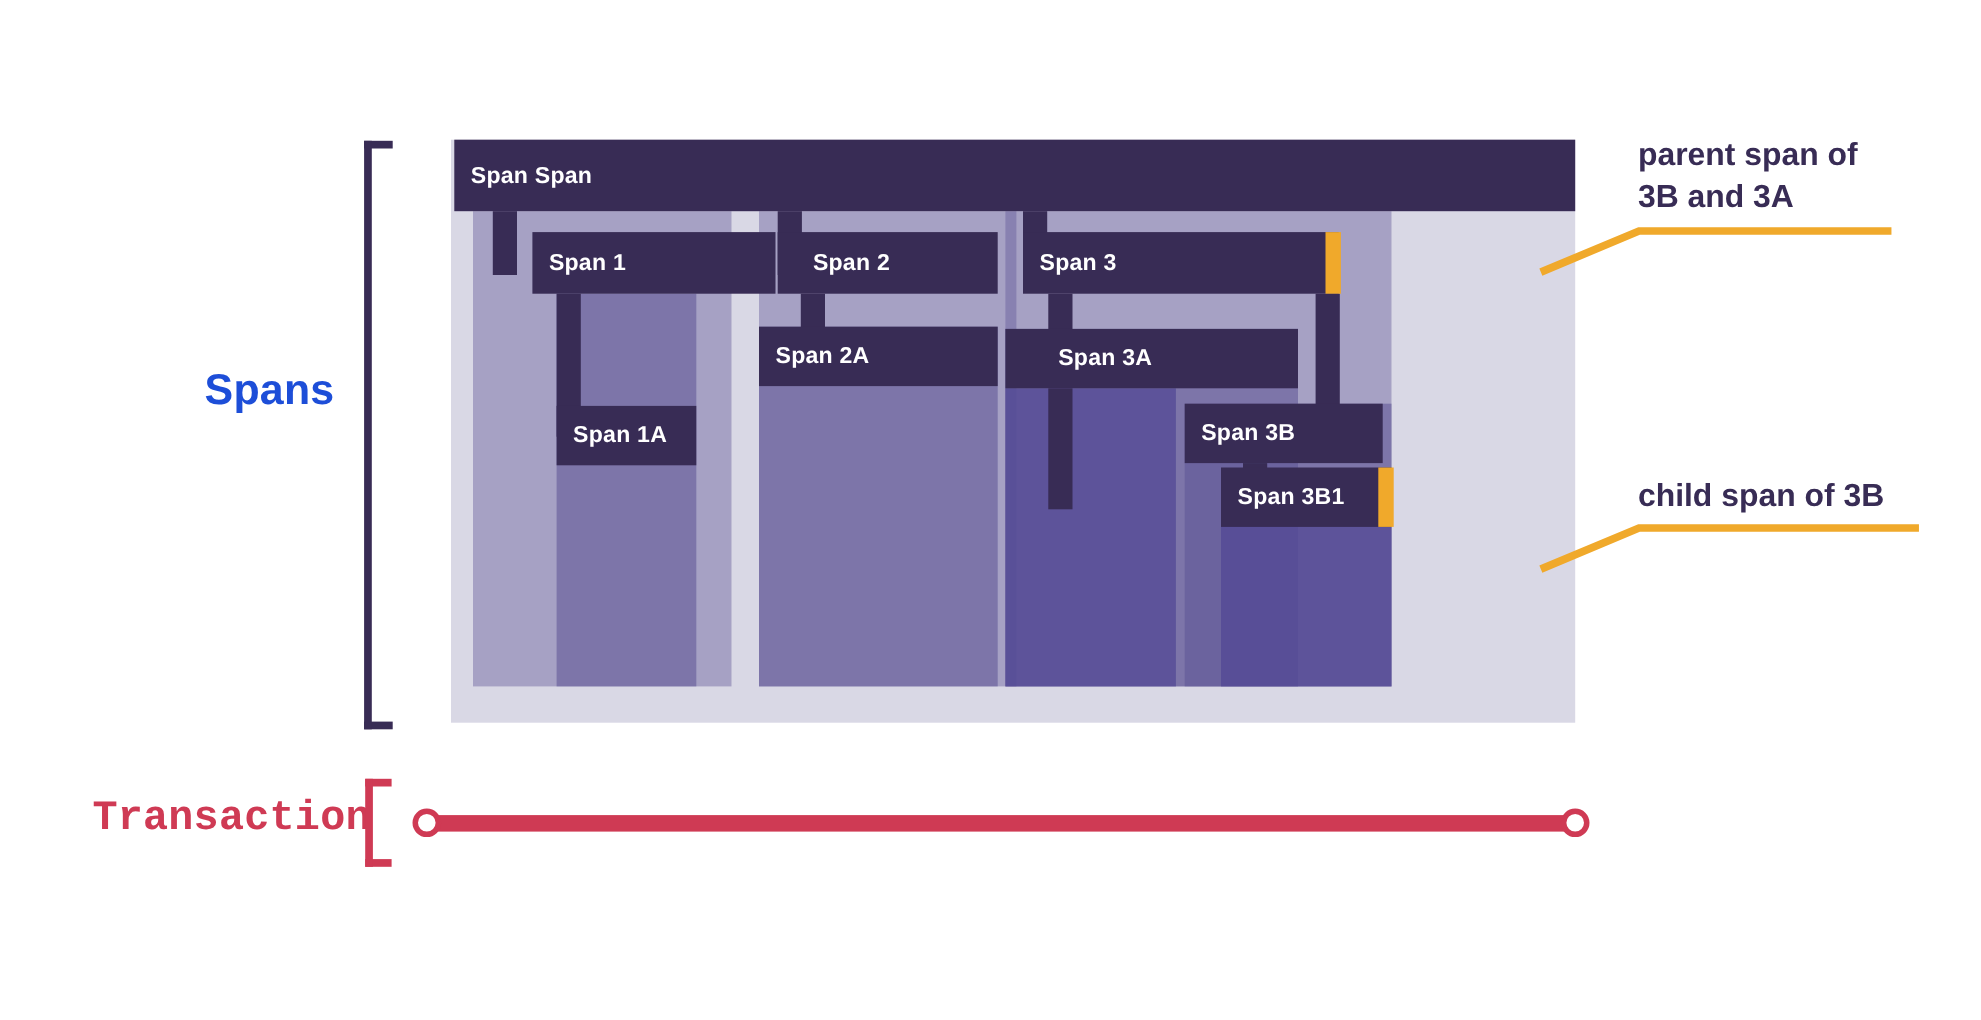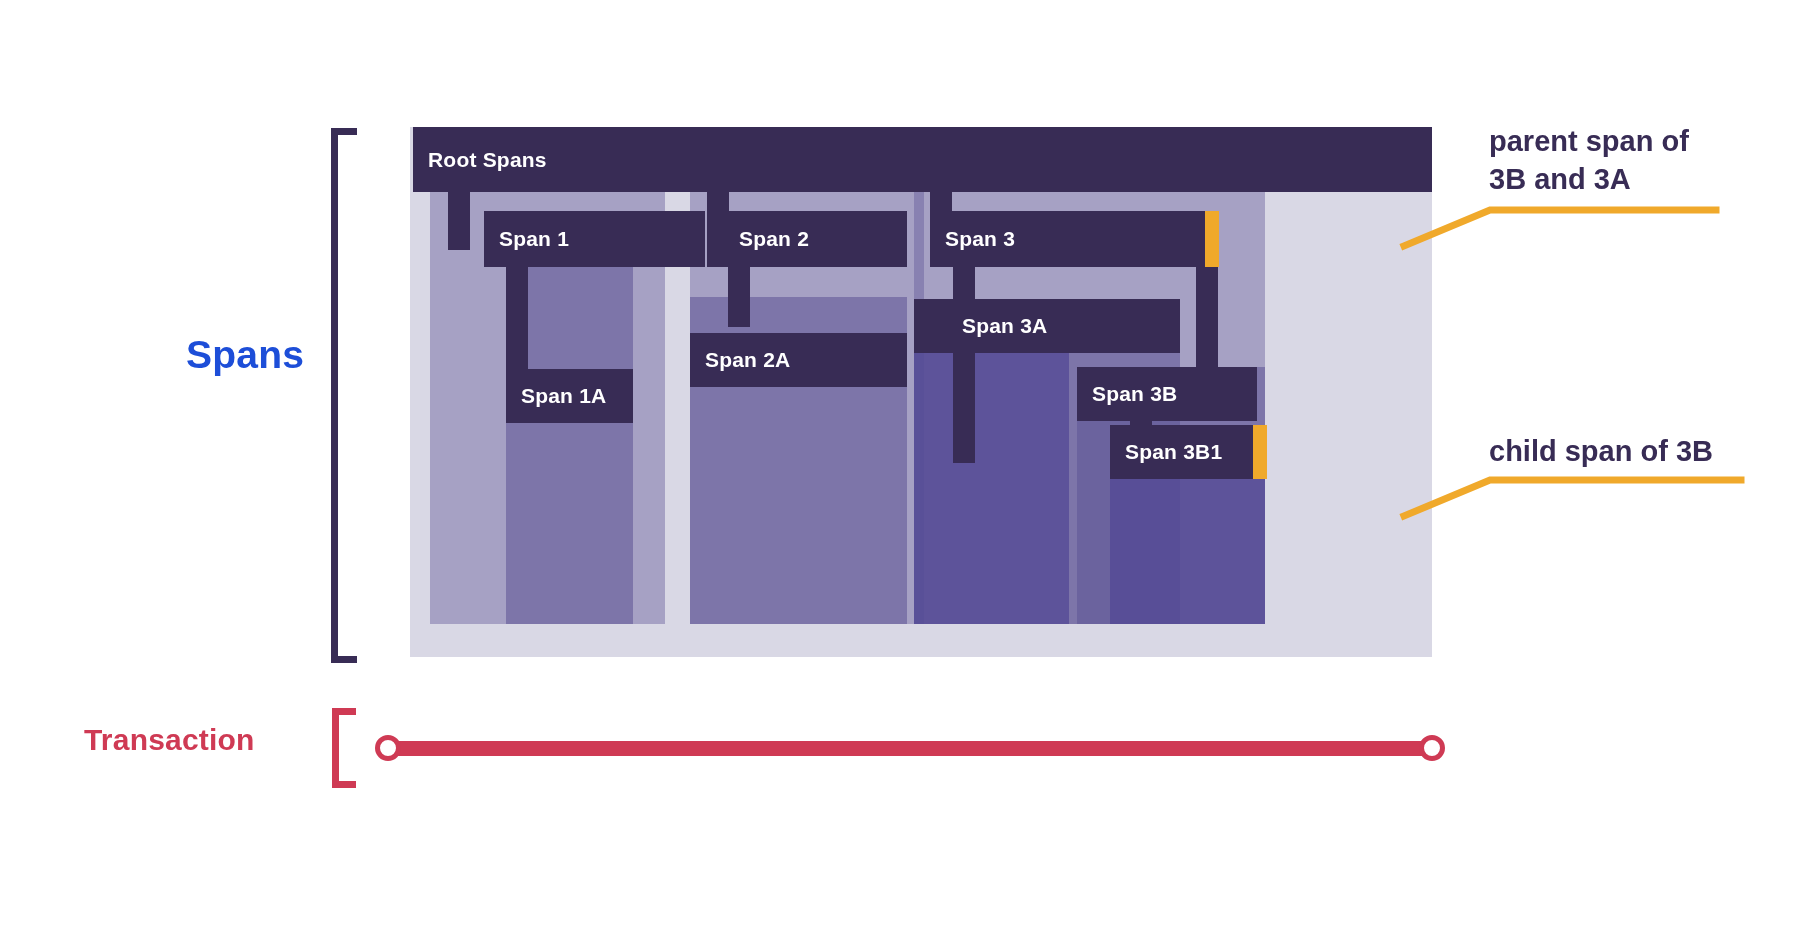--- a/index.html
+++ b/index.html
@@ -19,22 +19,23 @@
     letter-spacing:.2px;
     white-space:nowrap;
   }
   #spans-label{
     left:186px;top:333px;
     font-size:39px;
     color:#1d4ed8;
   }
   #transaction-label{
     left:84px;top:723px;
-    font-size:30px;
+    font-size:38px;
     color:#cf3a54;
+    font-family:Liberation Mono, monospace;
   }
 
   
   .bracket{position:absolute;box-sizing:border-box;}
   #spans-bracket{
     left:331px;top:128px;width:26px;height:535px;
     border-left:7px solid #382c55;
     border-top:7px solid #382c55;
     border-bottom:7px solid #382c55;
   }
@@ -122,37 +123,37 @@
 </head>
 <body>
 
 <div class="stage">
 
   <div id="spans-label" class="side-label">Spans</div>
   <div id="spans-bracket" class="bracket"></div>
 
   <div id="waterfall">
 
-    <div class="span-head" style="left:3px;top:0px;width:1019px;height:65px;">Root Spans</div>
+    <div class="span-head" style="left:3px;top:0px;width:1019px;height:65px;">Span Span</div>
 
     <div class="span-body" style="left:20px;top:65px;width:235px;height:432px;"></div>
     <div class="connector" style="left:38px;top:65px;width:22px;height:58px;"></div>
     <div class="span-head" style="left:38px;top:84px;width:221px;height:56px;margin-left:36px;">Span 1</div>
 
     <div class="connector" style="left:96px;top:140px;width:22px;height:130px;"></div>
     <div class="span-body l2" style="left:96px;top:140px;width:127px;height:357px;"></div>
     <div class="span-head" style="left:96px;top:242px;width:127px;height:54px;">Span 1A</div>
 
     <div class="span-body" style="left:280px;top:65px;width:234px;height:432px;"></div>
     <div class="connector" style="left:297px;top:65px;width:22px;height:58px;"></div>
     <div class="span-head" style="left:297px;top:84px;width:200px;height:56px;padding-left:32px;">Span 2</div>
 
     <div class="connector" style="left:318px;top:140px;width:22px;height:60px;"></div>
     <div class="span-body l2" style="left:280px;top:170px;width:217px;height:327px;"></div>
-    <div class="span-head" style="left:280px;top:170px;width:217px;height:54px;margin-top:36px;">Span 2A</div>
+    <div class="span-head" style="left:280px;top:170px;width:217px;height:54px;">Span 2A</div>
 
     <div class="span-body" style="left:504px;top:65px;width:351px;height:432px;"></div>
     <div class="connector" style="left:520px;top:65px;width:22px;height:58px;"></div>
     <div class="span-head" style="left:520px;top:84px;width:287px;height:56px;">Span 3</div>
 
     <div class="connector" style="left:543px;top:140px;width:22px;height:62px;"></div>
     <div class="span-body l2" style="left:504px;top:172px;width:266px;height:325px;"></div>
     <div class="span-head" style="left:504px;top:172px;width:266px;height:54px;padding-left:48px;">Span 3A</div>
 
     <div class="connector" style="left:543px;top:226px;width:22px;height:110px;"></div>

